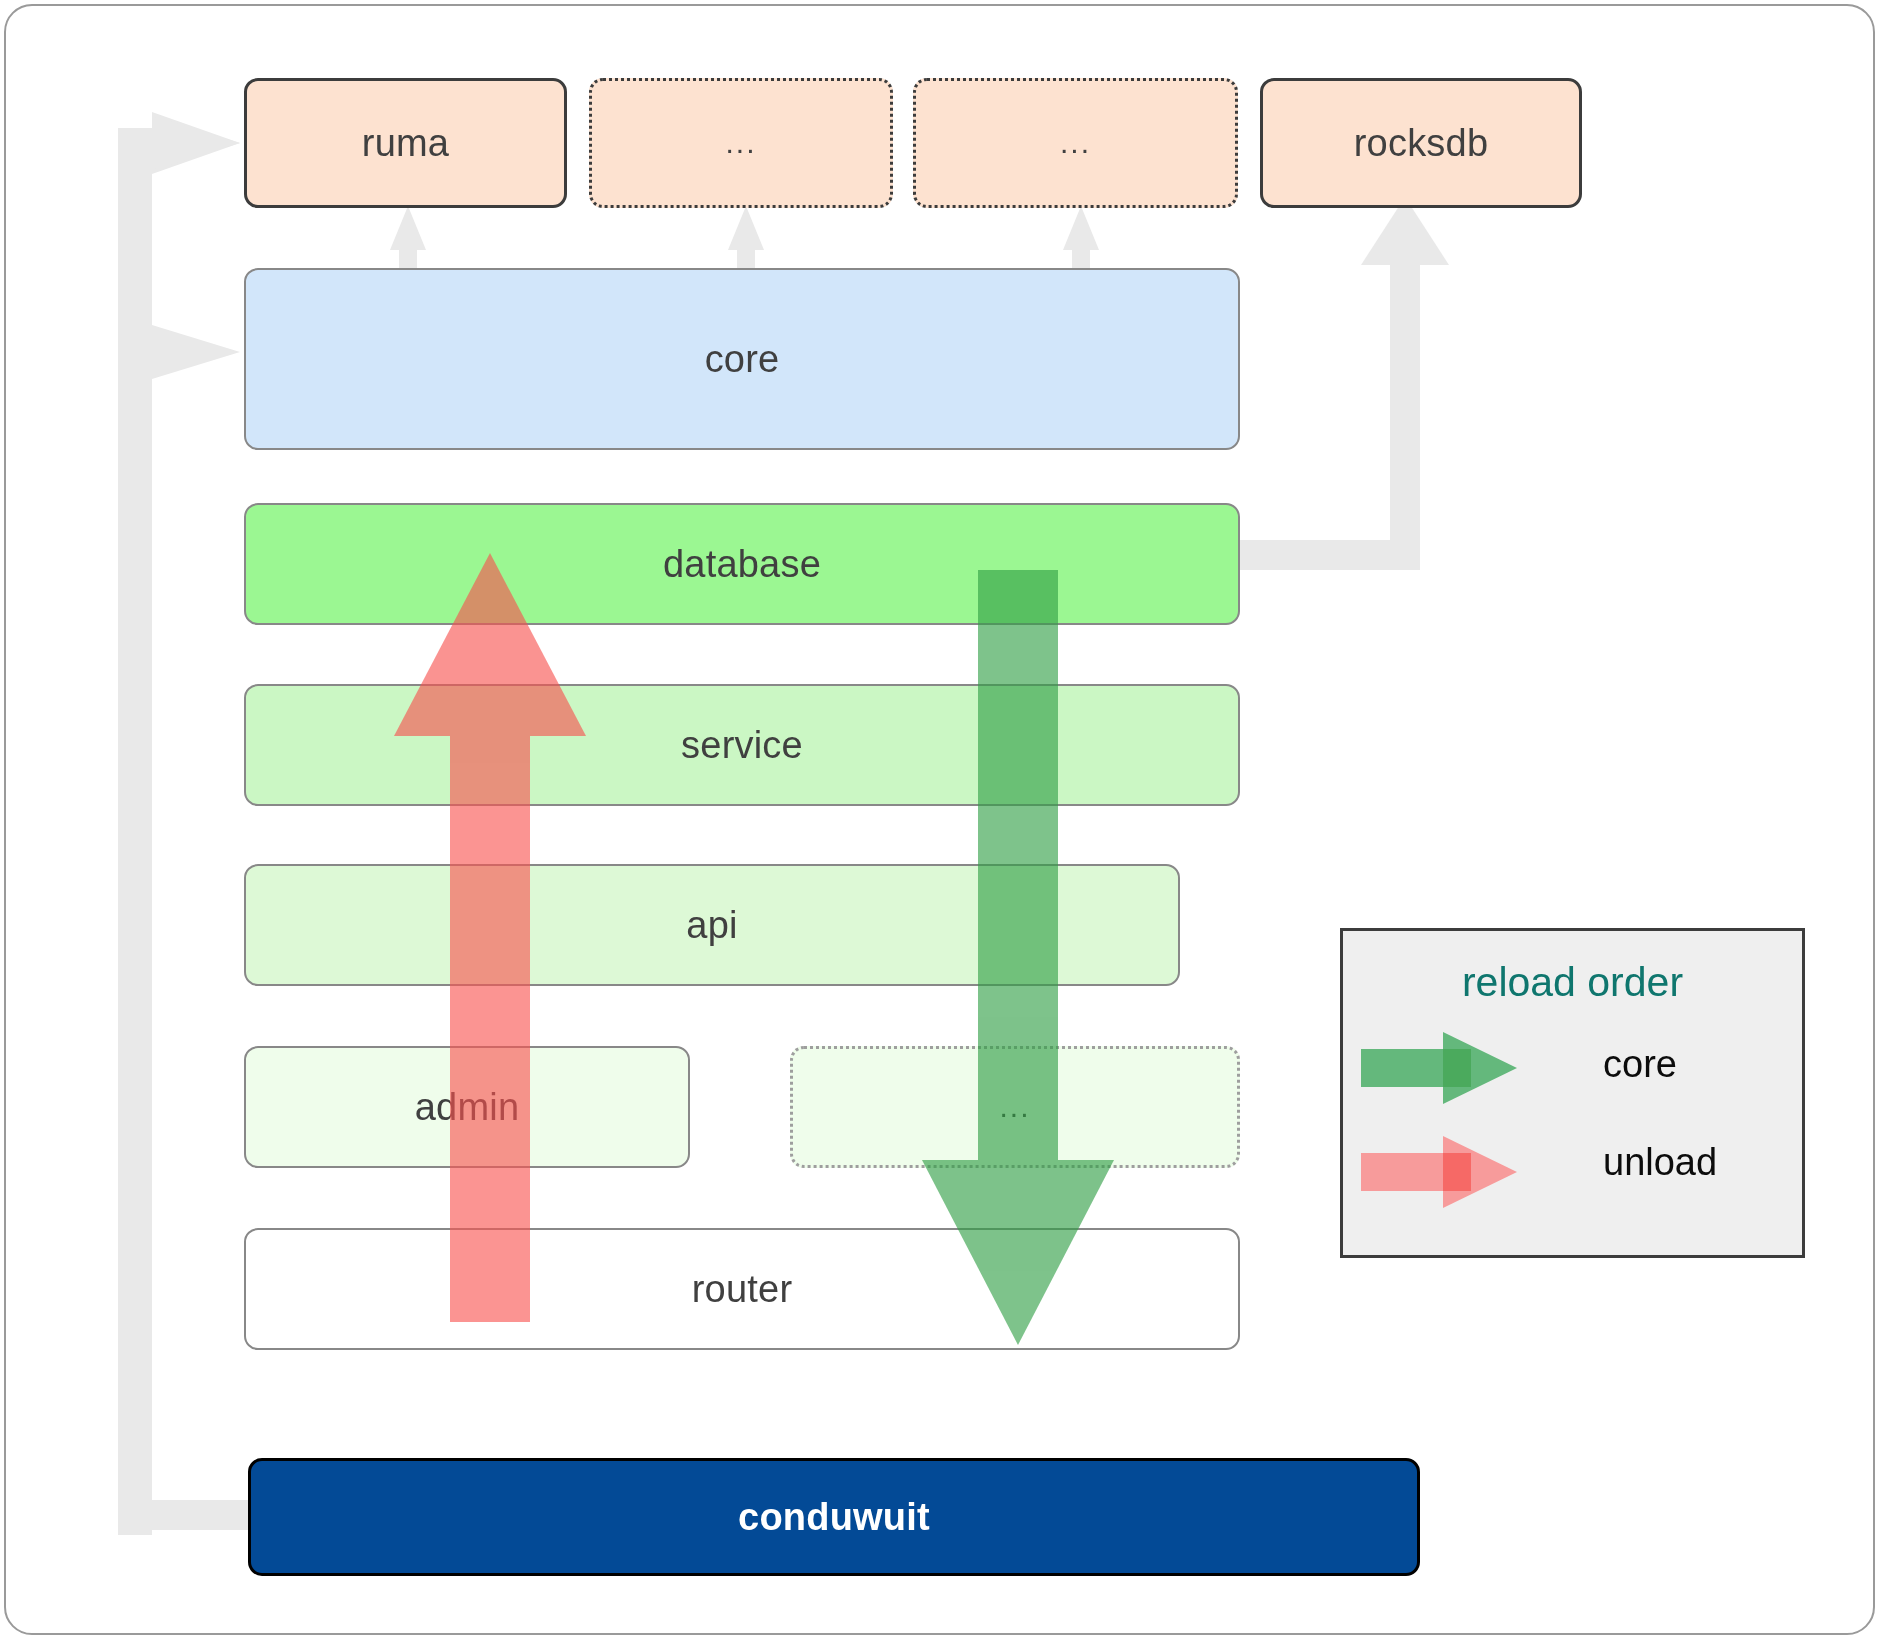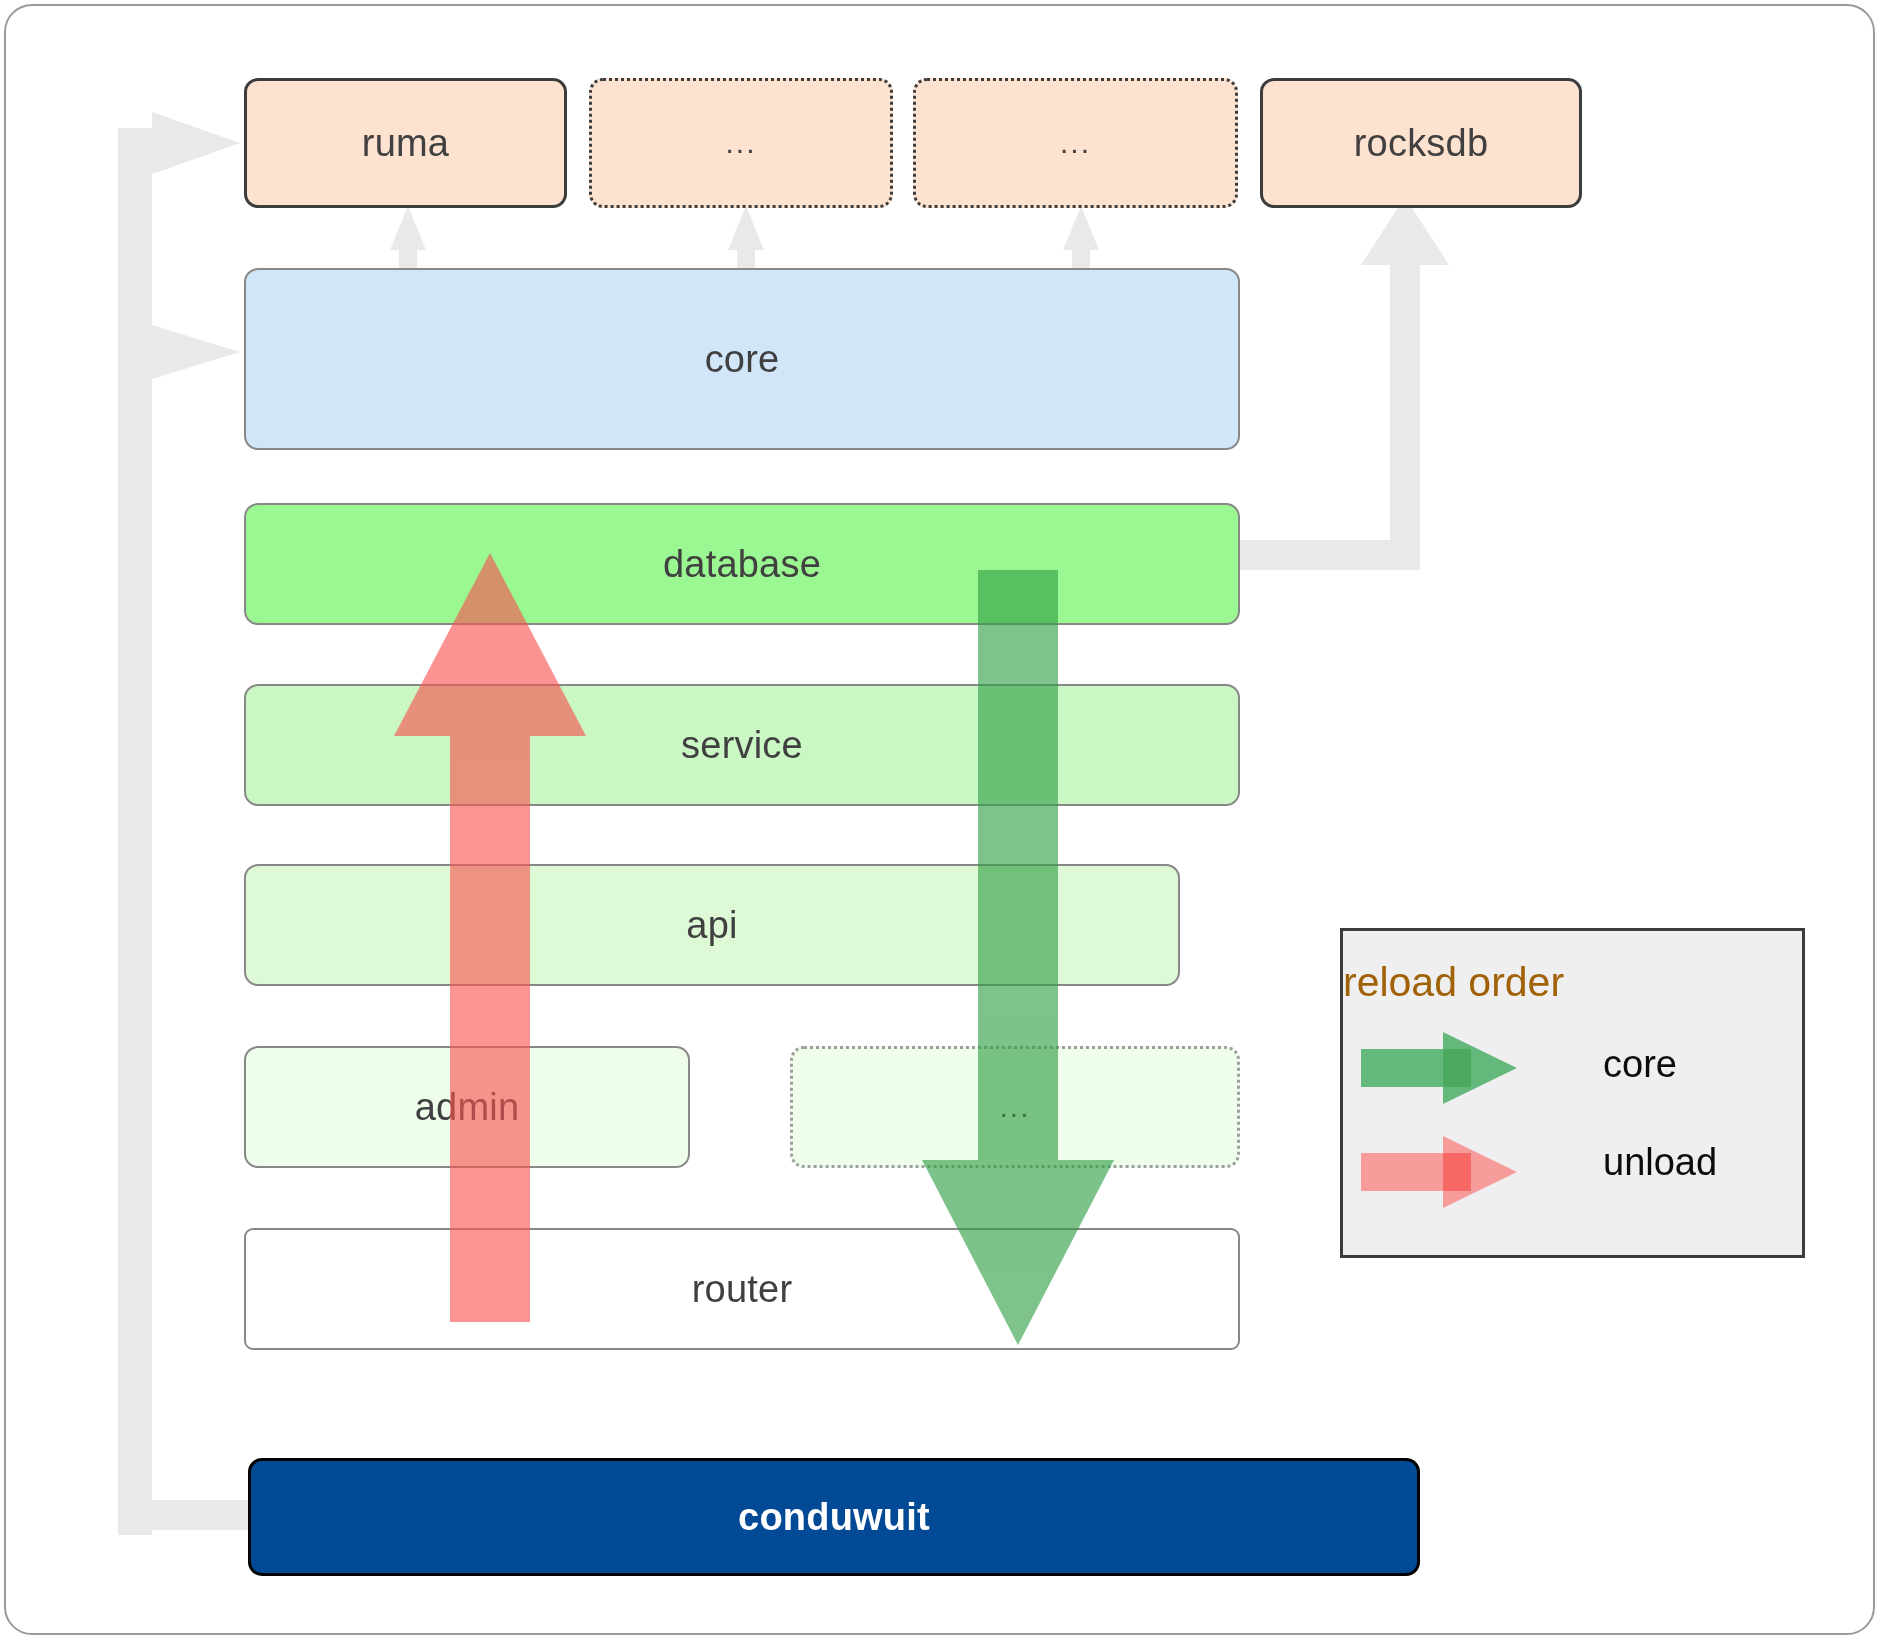--- a/index.html
+++ b/index.html
@@ -88,22 +88,23 @@
     width: 465px;
     height: 330px;
     background: #efefef;
     border: 3px solid #3c3c3c;
     box-sizing: border-box;
   }
   .legend-title {
     position: absolute;
     left: 0; right: 0;
     top: 28px;
+    text-align: center;
     font-size: 41px;
-    color: #a16207;
+    color: #0f766e;
   }
   .legend-row-label {
     position: absolute;
     font-size: 38px;
     color: #0c0c0c;
   }
   .legend-label-load   { left: 260px; top: 112px; }
   .legend-label-unload { left: 260px; top: 210px; }
 </style>
 </head>
@@ -188,21 +189,21 @@
     </div>
 
     <div class="node g4 solid-gray" style="left:244px; top:1046px; width:446px; height:122px;">
       <span class="node-label">admin</span>
     </div>
 
     <div class="node g4 dotted-gray" style="left:790px; top:1046px; width:450px; height:122px;">
       <span class="node-label ellipsis">...</span>
     </div>
 
-    <div class="node gw solid-gray" style="left:244px; top:1228px; width:996px; height:122px;border-radius:9px;">
+    <div class="node gw solid-gray" style="left:244px; top:1228px; width:996px; height:122px;">
       <span class="node-label">router</span>
     </div>
 
     <div class="node navy" style="left:248px; top:1458px; width:1172px; height:118px; border:3px solid #000000;justify-content:center;">
       <span class="node-label">conduwuit</span>
     </div>
   </div>
 
   <svg class="layer layer-arrows" viewBox="0 0 1883 1643" xmlns="http://www.w3.org/2000/svg">
 

